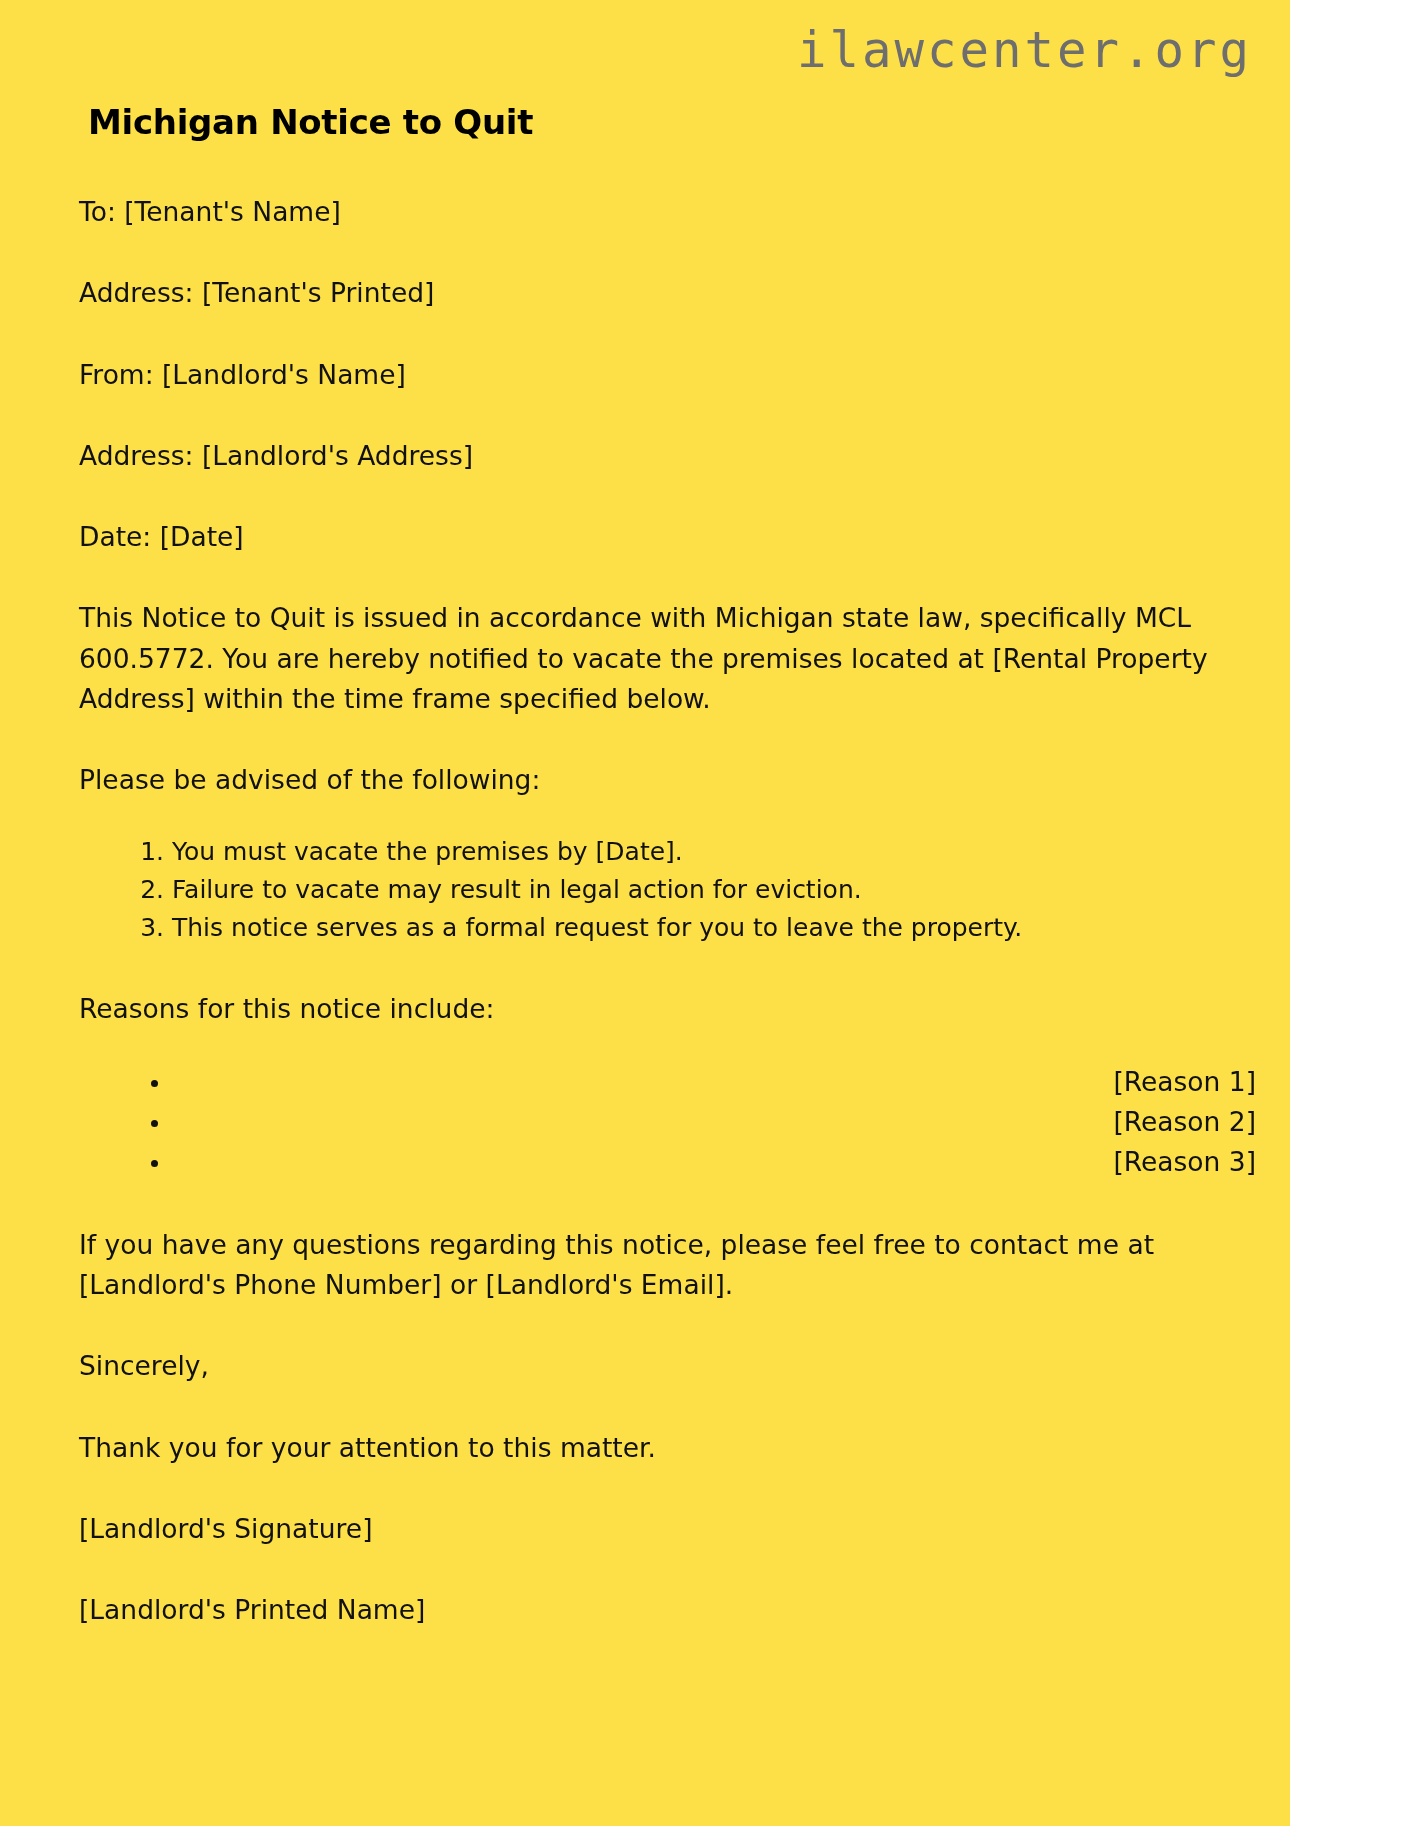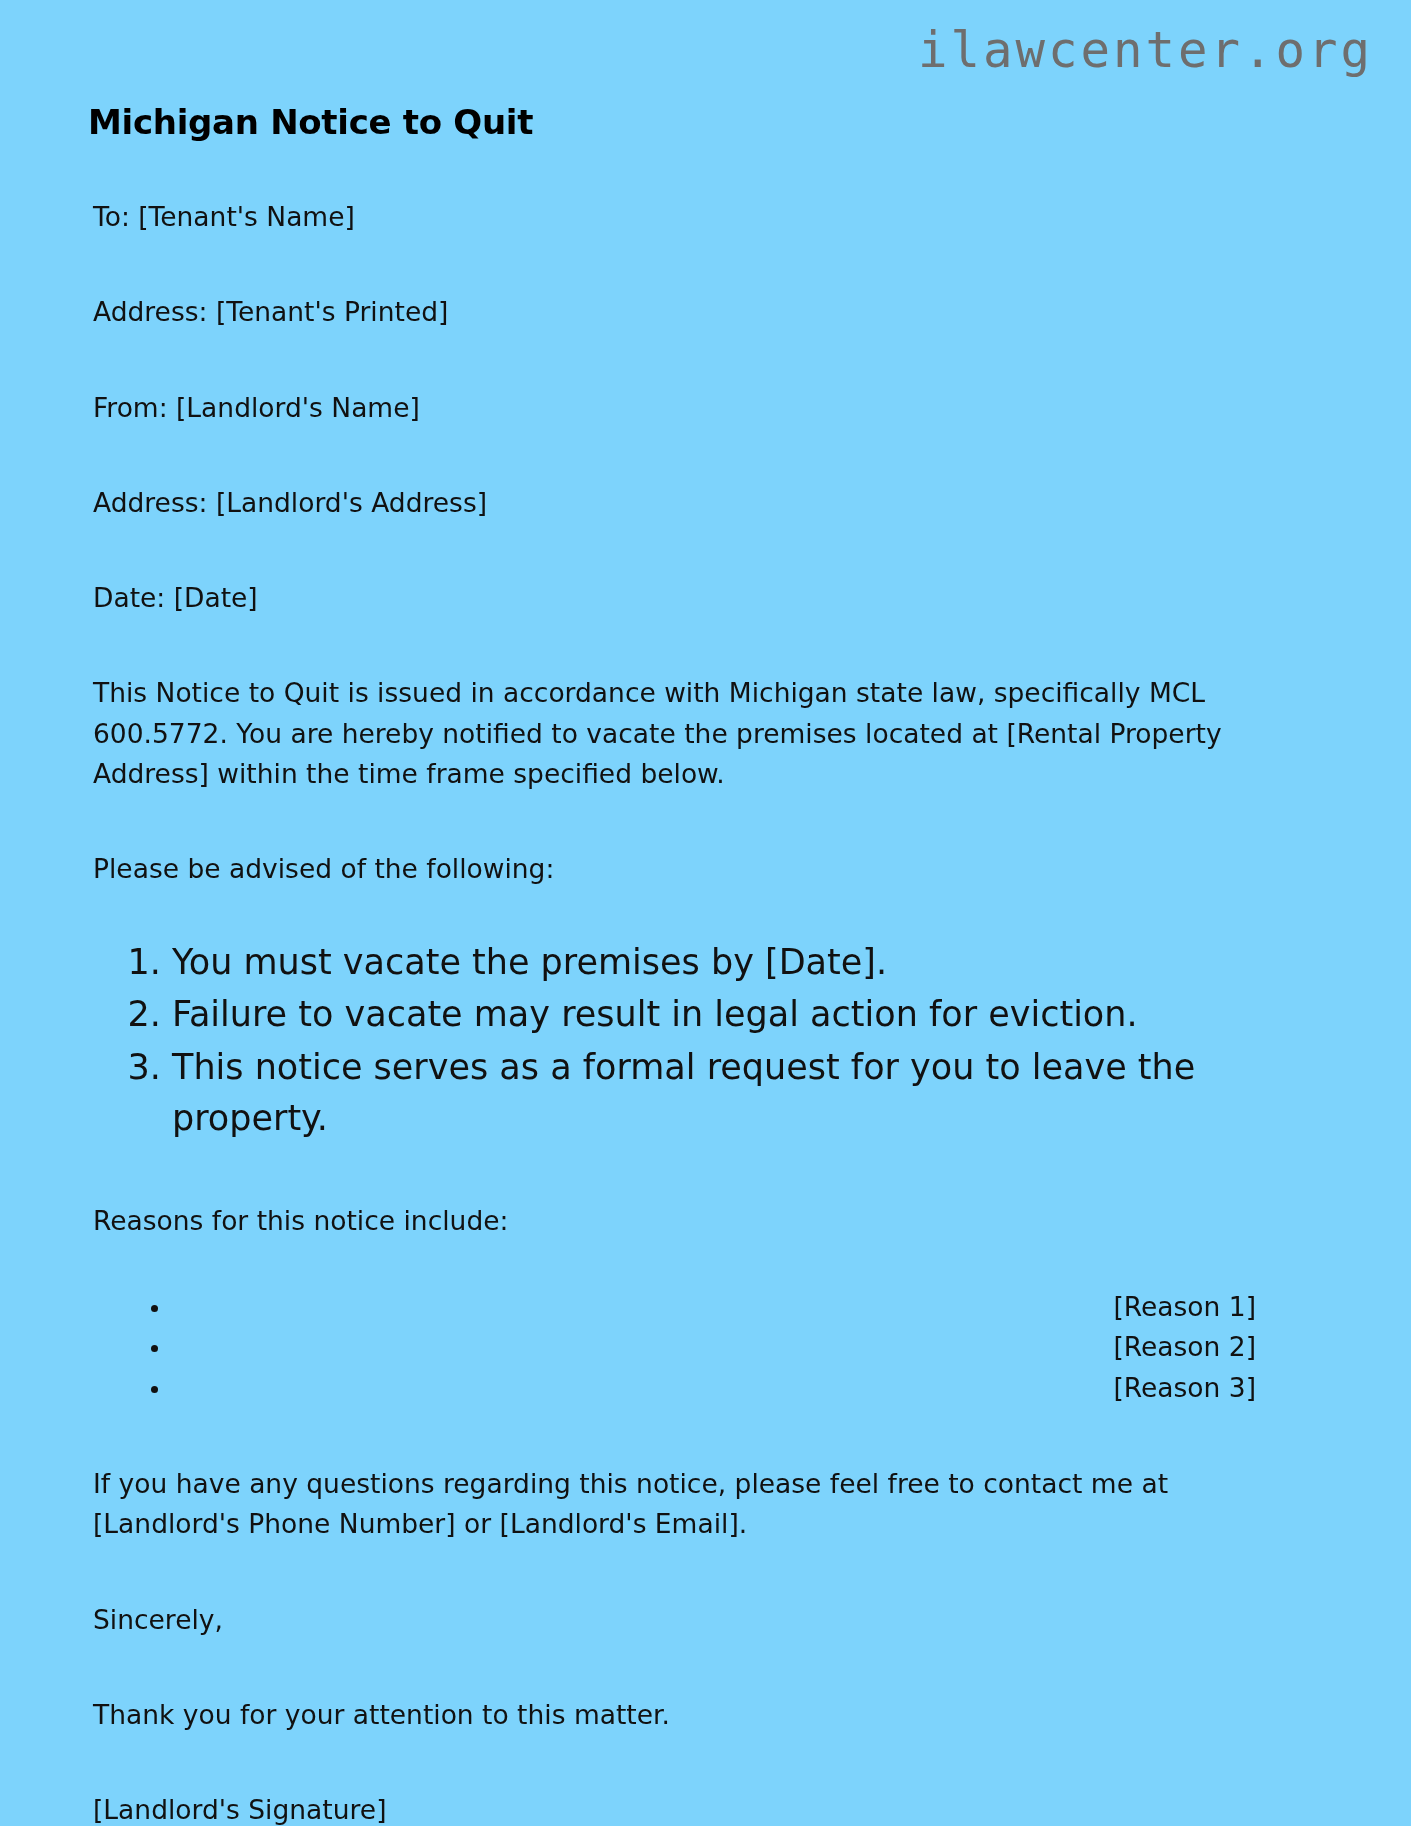--- a/index.html
+++ b/index.html
@@ -12,25 +12,25 @@
     width: 1411px;
     height: 1826px;
     position: relative;
     font-family: "DejaVu Sans", sans-serif;
     color: #000000;
     overflow: hidden;
   }
 
   .page {
     position: relative;
-    width: 1411px;
+    width: 1290px;
     height: 1826px;
     box-sizing: border-box;
     padding: 4px;
-    background: #7dd3fc;
+    background: #fde047;
   }
 
   
   .watermark {
     position: absolute;
     top: 26px;
     right: 38px;
     font-family: "DejaVu Sans Mono", "Liberation Mono", monospace;
     font-size: 49px;
     letter-spacing: 3px;
@@ -54,36 +54,36 @@
     line-height: 1.18;
     letter-spacing: -0.3px;
     margin: 12px;
     padding-top: 90px;
     color: #000000;
   }
 
   .para {
     font-size: 26.5px;
     line-height: 1.52;
-    margin: 17px;
+    margin: 3px;
     padding-top: 38px;
     color: #111111;
     max-width: 1180px;
   }
 
   .para.block {
     max-width: 1175px;
   }
 
   ol.num-list {
     margin: 0;
     padding-top: 30px;
     padding-left: 96px;
     padding-bottom: 0;
-    font-size: 35px;
+    font-size: 25px;
     line-height: 1.45;
     list-style-type: decimal;
   }
 
   ul.bullet-list {
     margin: 0;
     padding-top: 30px;
     padding-left: 96px;
     padding-bottom: 0;
     font-size: 26.5px;

